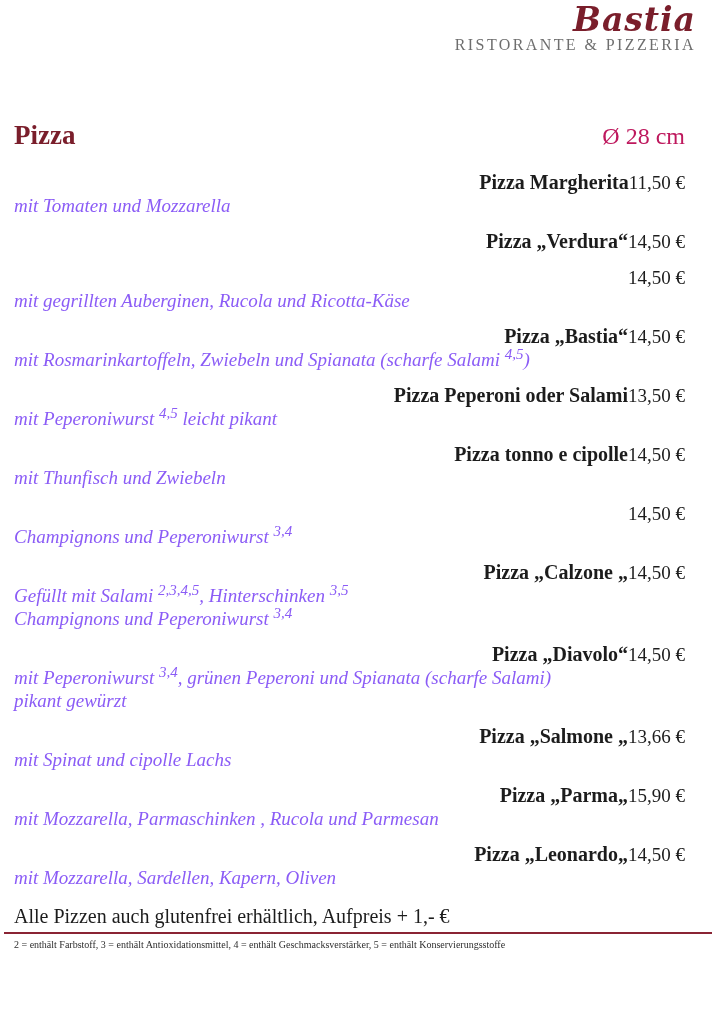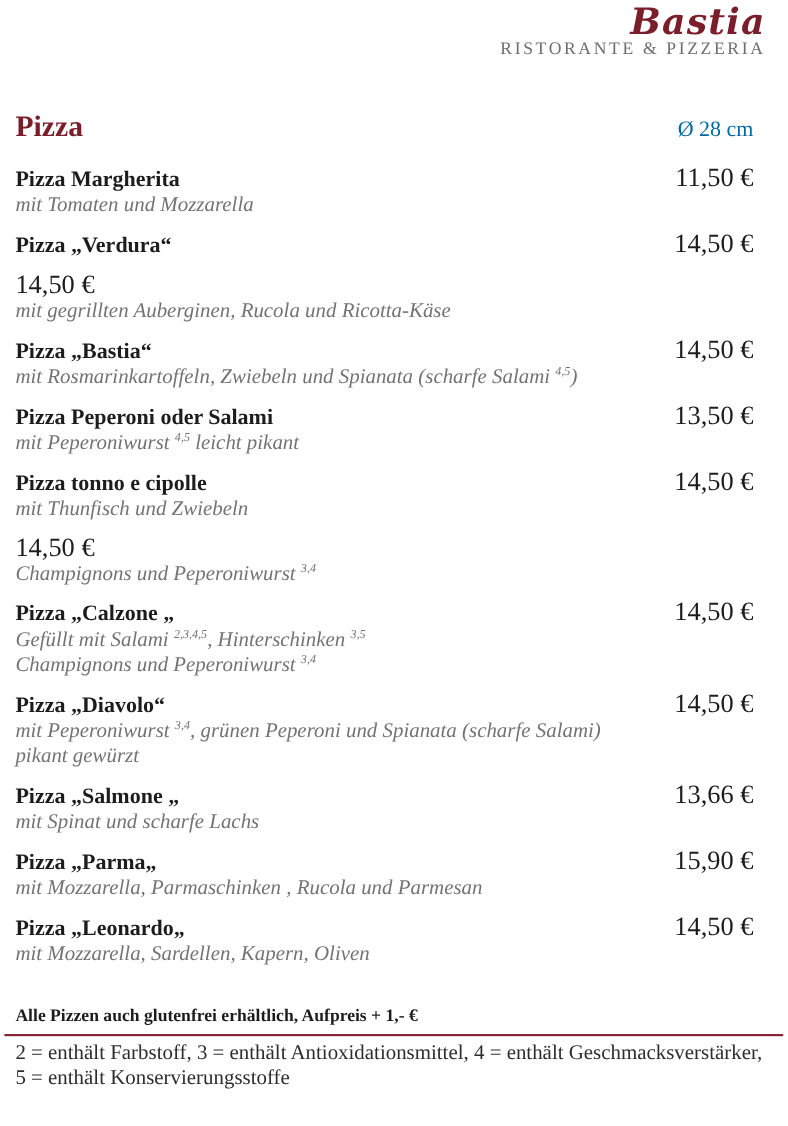--- a/index.html
+++ b/index.html
@@ -30,45 +30,45 @@
     color: var(--subtle, #6e6e6e);
     margin-top: 1px;
   }
   .rule {
     height: 2px; background: var(--rule, #8a2434);
     margin: 4px 4px 0 4px; border: 0;
   }
   
   .section-head {
     display: flex; justify-content: space-between; align-items: baseline;
-    margin: 46px 31px 21px 14px;
+    margin: 66px 31px 21px 14px;
   }
   .section-title {
     font-size: 27px; font-weight: bold;
     color: var(--accent, #7a1e2b);
     line-height: 28px;
   }
-  .section-size { font-size: 20px; color: #0369a1; }
+  .section-size { font-size: 24px; color: #be185d; }
   
   .menu-list { padding: 0 31px 0 14px; }
   .menu-item { margin-bottom: 13px; }
-  .item-row { display: flex; justify-content: space-between; align-items: baseline; }
+  .item-row { display: flex; justify-content: flex-end; align-items: baseline; }
   .item-name { font-size: 20px; font-weight: bold; line-height: 23px; }
-  .item-price { font-size: 24px; font-weight: normal; line-height: 23px; white-space: nowrap; }
-  .item-desc { font-style: italic; font-size: 19px; line-height: 23px; color: #737373; }
-  .item-desc sup { font-size: 11px; font-style: italic; line-height: 0; }
+  .item-price { font-size: 19px; font-weight: normal; line-height: 23px; white-space: nowrap; }
+  .item-desc { font-style: italic; font-size: 19px; line-height: 23px; color: #8b5cf6; }
+  .item-desc sup { font-size: 15px; font-style: italic; line-height: 0; }
   
   .note {
-    padding: 0 31px 0 14px; margin-top: 20px;
-    font-size: 16px; line-height: 24px; color: #1c1c1c; font-weight: bold;
+    padding: 0 31px 0 14px; margin-top: 2px;
+    font-size: 20px; line-height: 24px; color: #1c1c1c;
   }
   .footer { margin-top: auto; padding-bottom: 6px; }
   .footnote {
     padding: 5px 14px 0 14px;
-    font-size: 19px; color: #2d2d2d;
+    font-size: 10px; color: #2d2d2d;
   }
 </style>
 </head>
 <body>
 
 <div class="page">
 
   <div class="header">
     <div class="logo-name">Bastia</div>
     <div class="logo-subtitle">RISTORANTE &amp; PIZZERIA</div>
@@ -158,21 +158,21 @@
           <div><span>mit Peperoniwurst </span><sup>3,4</sup><span>, grünen Peperoni und Spianata (scharfe Salami)</span></div>
           <div><span>pikant gewürzt</span></div>
         </div>
       </div>
       <div class="menu-item">
         <div class="item-row">
           <span class="item-name">Pizza „Salmone „</span>
           <span class="item-price">13,66 €</span>
         </div>
         <div class="item-desc">
-          <div><span>mit Spinat und scharfe Lachs</span></div>
+          <div><span>mit Spinat und cipolle Lachs</span></div>
         </div>
       </div>
       <div class="menu-item">
         <div class="item-row">
           <span class="item-name">Pizza „Parma„</span>
           <span class="item-price">15,90 €</span>
         </div>
         <div class="item-desc">
           <div><span>mit Mozzarella, Parmaschinken , Rucola und Parmesan</span></div>
         </div>

